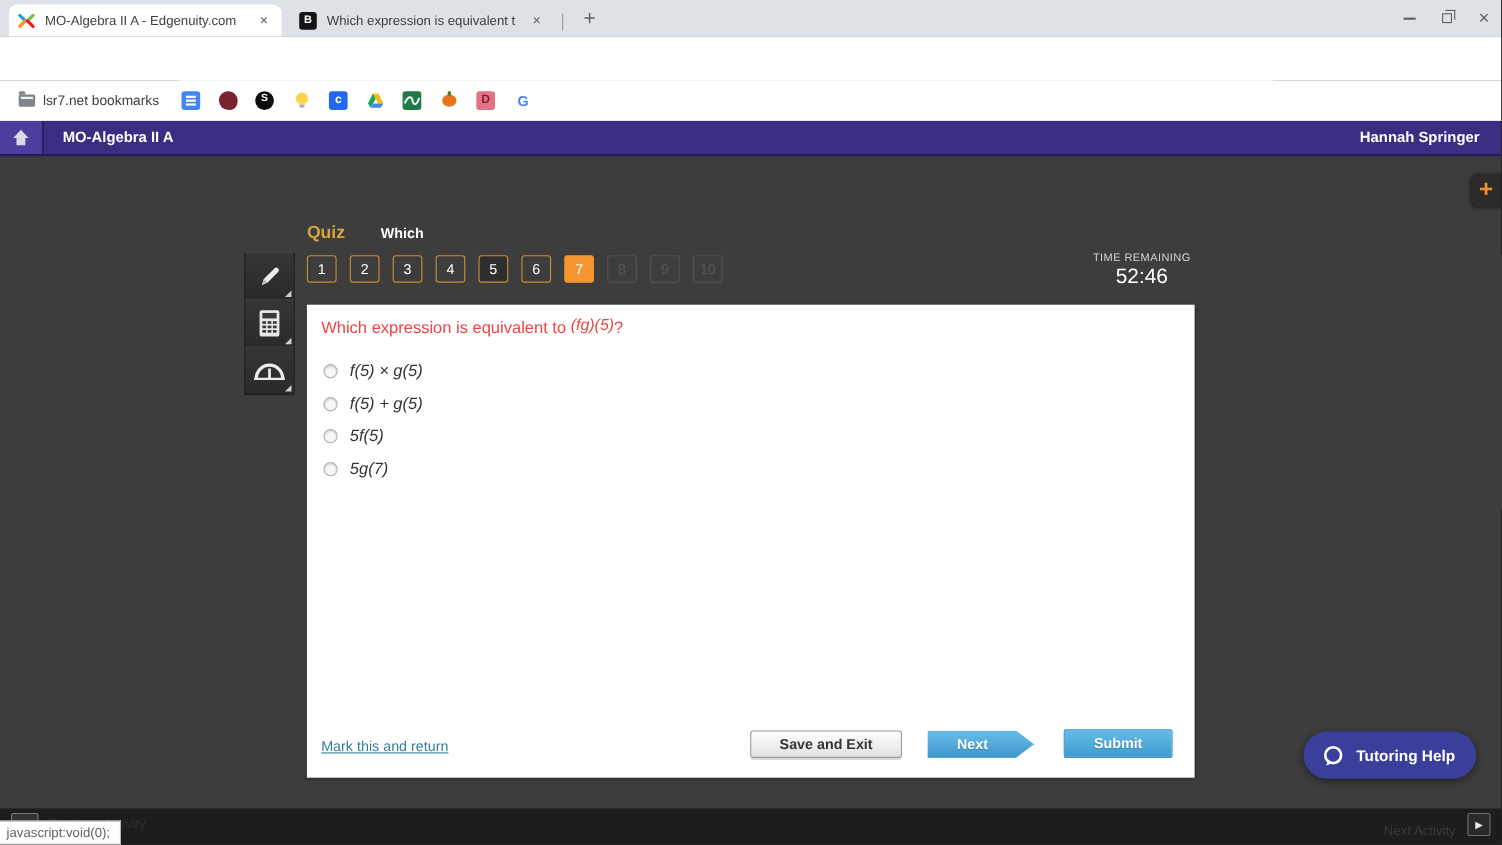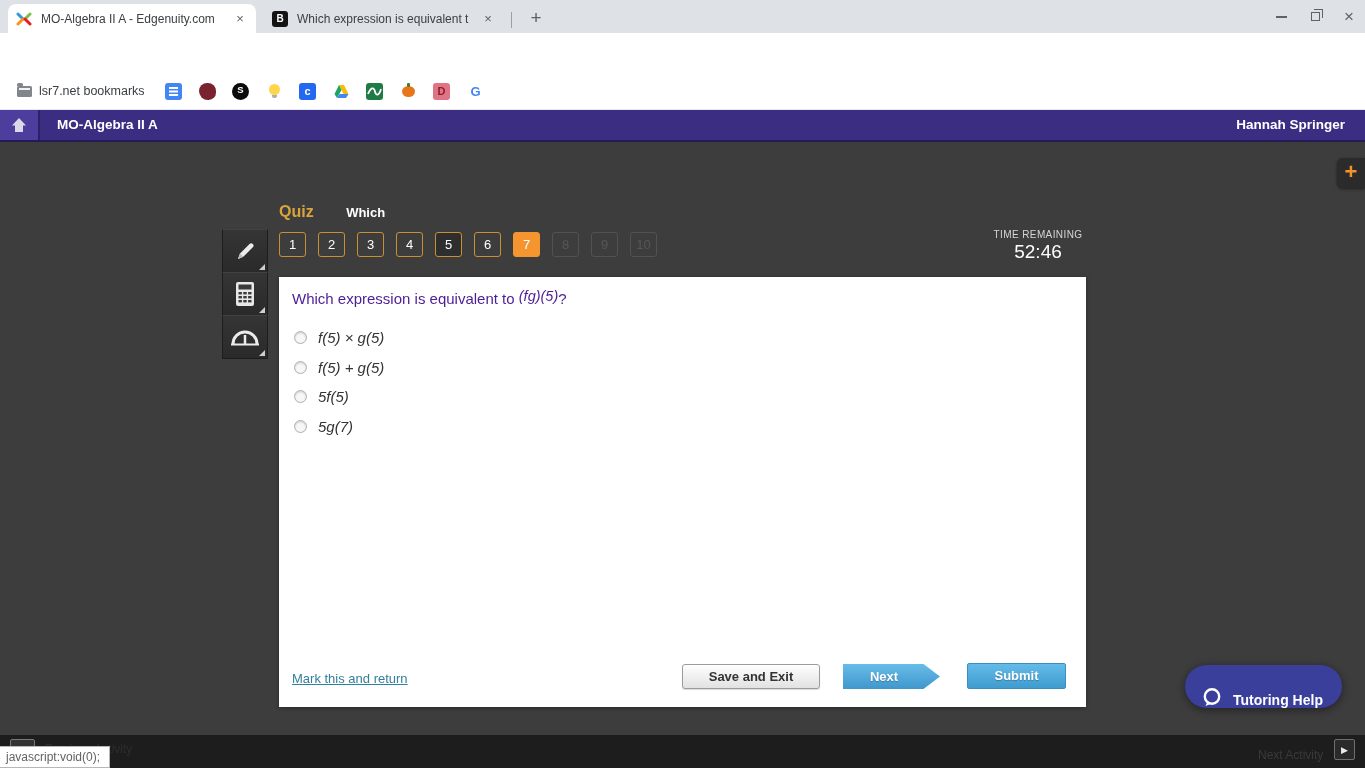--- a/index.html
+++ b/index.html
@@ -87,32 +87,32 @@
 
   .tools { position:absolute; left:222px; top:230px; width:46px; }
   .tool { width:46px; height:44px; background:linear-gradient(#353535,#2a2a2a); border:1px solid #1d1d1d; border-top-color:#414141; position:relative; display:flex; align-items:center; justify-content:center; margin-top:-1px; }
   .tool:after { content:""; position:absolute; right:2px; bottom:2px; border-left:6px solid transparent; border-bottom:6px solid #cfcfcf; }
 
   .time { position:absolute; left:980px; top:229px; width:116px; text-align:center; }
   .time-label { font-size:10px; color:#d6d6d6; letter-spacing:.4px; }
   .time-value { font-size:19px; color:#fff; margin-top:1px; }
 
   .card { position:absolute; left:279px; top:277px; width:807px; height:430px; background:#fff; box-shadow:0 1px 4px rgba(0,0,0,.35); }
-  .question { position:absolute; left:13px; top:13px; font-size:15px; color:#4c1d95; }
+  .question { position:absolute; left:13px; top:13px; font-size:15px; color:#ef4444; }
   .math { font-style:italic; font-size:14.5px; position:relative; top:-3px; }
   .opt { position:absolute; left:15px; display:flex; align-items:center; }
   .opt1 { top:52px; } .opt2 { top:82px; } .opt3 { top:111px; } .opt4 { top:141px; }
   .radio { width:13px; height:13px; border:1px solid #b0b0b0; border-radius:50%; background:#f7f7f7; box-shadow:inset 0 1px 2px rgba(0,0,0,.18); margin-right:11px; flex:0 0 13px; }
   .opt-label { font-style:italic; font-size:15px; color:#333; }
   .mark-link { position:absolute; left:13px; top:394px; font-size:13px; color:#337f9e; text-decoration:underline; cursor:pointer; }
   .btn-save { position:absolute; left:403px; top:387px; width:138px; height:25px; background:linear-gradient(#fefefe,#e2e2e2); border:1px solid #9b9b9b; border-radius:3px; color:#333; font-weight:bold; font-size:13px; text-align:center; line-height:23px; box-shadow:0 1px 1px rgba(0,0,0,.15); }
   .btn-next { position:absolute; left:564px; top:387px; width:97px; height:25px; background:linear-gradient(#68bce9,#3f97cc); color:#fff; font-weight:bold; font-size:13px; text-align:center; line-height:25px; padding-right:15px; clip-path:polygon(0 0,83% 0,100% 50%,83% 100%,0 100%); text-shadow:0 1px 1px rgba(0,0,0,.25); }
   .btn-submit { position:absolute; left:688px; top:386px; width:99px; height:26px; background:linear-gradient(#64bbe8,#3f9ccf); border:1px solid #3a8fc0; border-radius:2px; color:#fff; font-weight:bold; font-size:13px; text-align:center; line-height:24px; text-shadow:0 1px 1px rgba(0,0,0,.25); }
 
-  .tutoring { position:absolute; left:1185px; top:665px; width:157px; height:43px; border-radius:22px; background:#3a3f9b; display:flex; align-items:flex-end; box-shadow:0 2px 8px rgba(0,0,0,.45); }
+  .tutoring { position:absolute; left:1185px; top:665px; width:157px; height:43px; border-radius:22px; background:#3a3f9b; display:flex; align-items:center; box-shadow:0 2px 8px rgba(0,0,0,.45); }
   .tutoring svg { margin-left:16px; }
   .tutoring-label { margin-left:10px; color:#fff; font-weight:bold; font-size:14px; }
 
   
   .activity-bar { position:absolute; left:0; top:735px; width:1365px; height:33px; background:#1d1d1d; }
   .prev-btn { position:absolute; left:10px; top:4px; width:25px; height:16px; background:#333; border:1px solid #787878; border-radius:2px; }
   .prev-label { position:absolute; left:45px; top:7px; font-size:12px; color:#2e2e2e; }
   .next-label { position:absolute; left:1258px; top:13px; font-size:12px; color:#3a3a3a; }
   .next-act-btn { position:absolute; left:1334px; top:4px; width:21px; height:21px; background:#2a2a2a; border:1px solid #6e6e6e; border-radius:2px; color:#ececec; font-size:9px; text-align:center; line-height:20px; }
   .tooltip { position:absolute; left:0; top:746px; height:22px; background:#ffffff; border:1px solid #b7b7b7; border-left:none; font-size:12px; color:#636363; padding:0 9px 0 6px; line-height:20px; z-index:5; }

